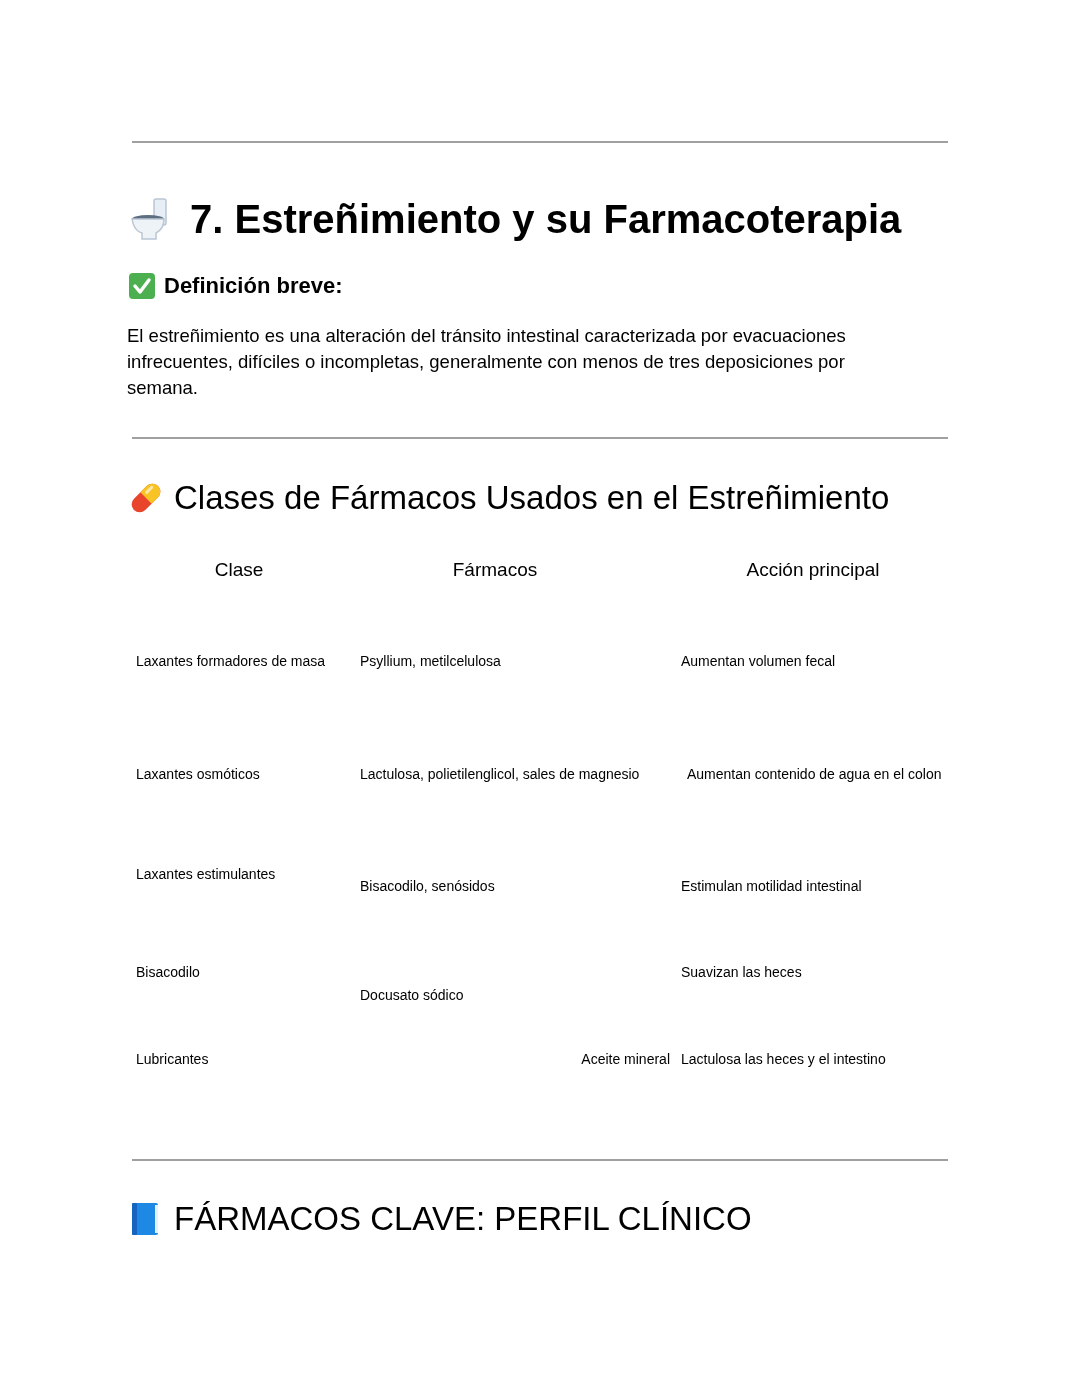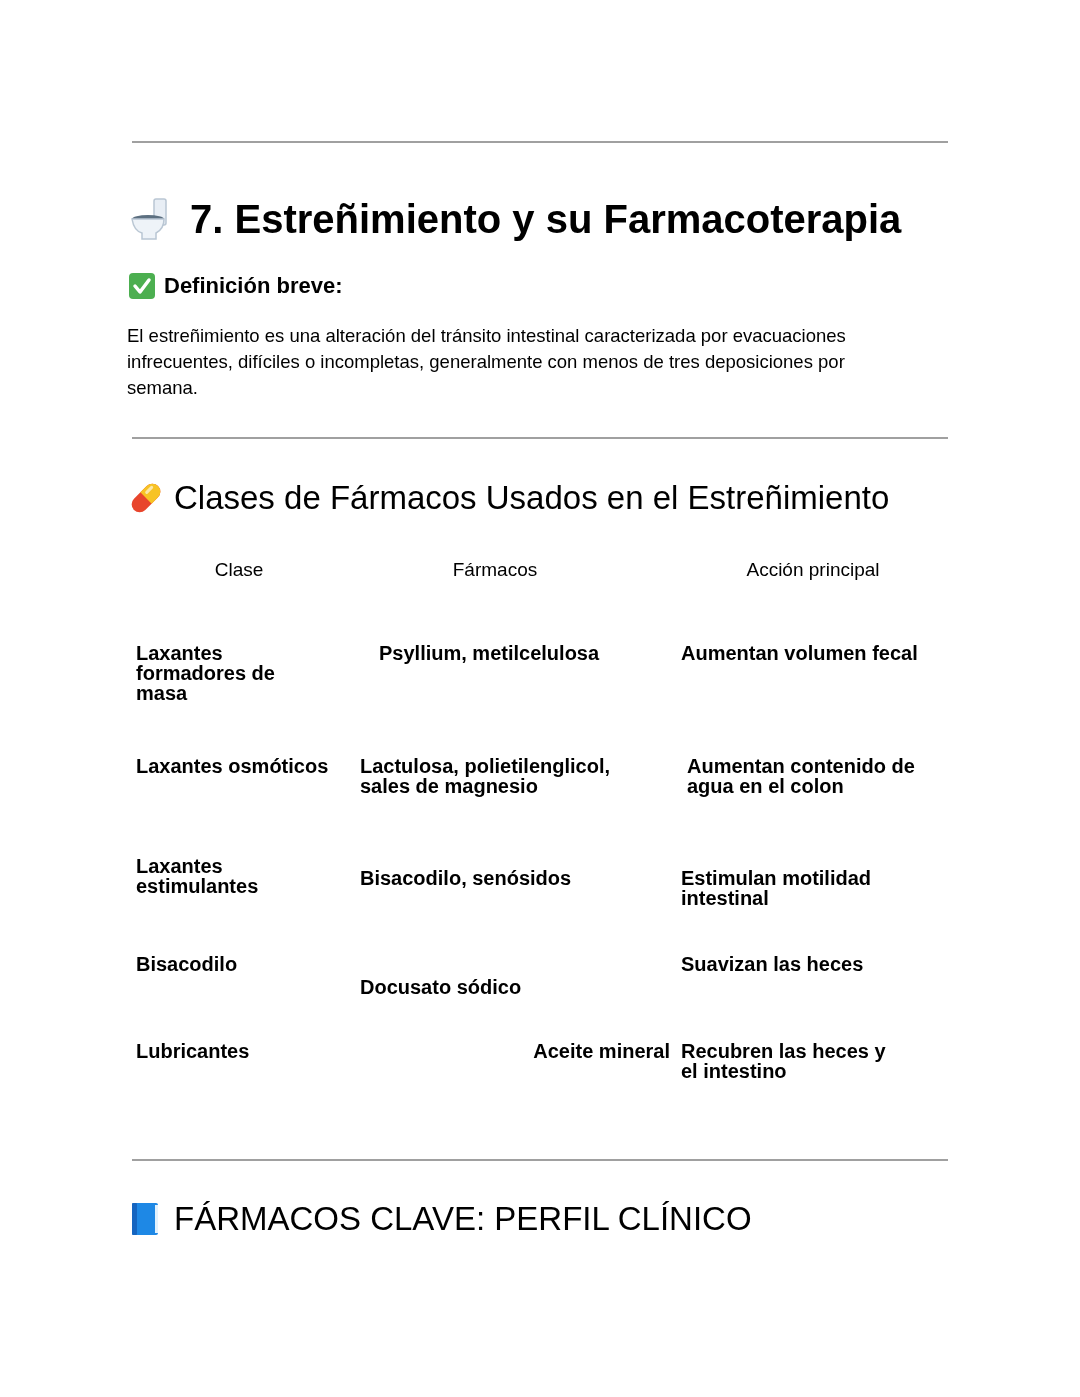--- a/index.html
+++ b/index.html
@@ -7,21 +7,21 @@
     body { position: relative; font-family: "Liberation Sans", sans-serif; color: #000; overflow: hidden; }
     .hr { position: absolute; left: 132px; width: 816px; height: 0; border-top: 2px solid #a0a0a0; }
     .h1 { position: absolute; left: 128px; top: 192px; font-size: 40px; font-weight: bold; line-height: 54px; display: flex; align-items: center; white-space: nowrap; }
     .h1 .emoji { display: inline-block; width: 48px; height: 48px; margin-right: 14px; }
     .h3 { position: absolute; left: 128px; top: 270px; font-size: 22px; font-weight: bold; line-height: 32px; display: flex; align-items: center; }
     .h3 .emoji { display: inline-block; width: 28px; height: 28px; margin-right: 8px; }
     .para { position: absolute; left: 127px; top: 323px; width: 790px; font-size: 18.5px; line-height: 26px; }
     .h2 { position: absolute; left: 128px; top: 478px; font-size: 33px; font-weight: normal; line-height: 40px; display: flex; align-items: center; white-space: nowrap; }
     .h2 .emoji { display: inline-block; width: 36px; height: 36px; margin-right: 10px; }
     .th { position: absolute; top: 557px; font-size: 19px; font-weight: normal; line-height: 26px; text-align: center; }
-    .cell { position: absolute; font-size: 20px; line-height: 20px; font-weight: bold; }
+    .cell { position: absolute; font-size: 14px; line-height: 36px; }
     .c1 { left: 136px; width: 210px; }
     .c2 { left: 360px; width: 310px; }
     .c3 { left: 681px; width: 270px; }
   </style>
 </head>
 <body>
 
 <div class="hr" style="top:141px;"></div>
 
 <div class="h1">
@@ -62,42 +62,42 @@
   <span>Clases de Fármacos Usados en el Estreñimiento</span>
 </div>
 
 <div>
   <div class="th" style="left:136px;width:206px;">Clase</div>
   <div class="th" style="left:344px;width:302px;">Fármacos</div>
   <div class="th" style="left:681px;width:264px;">Acción principal</div>
 
   <div>
     <div class="cell c1" style="top:643px;width:195px;">Laxantes formadores de masa</div>
-    <div class="cell c2" style="top:643px;margin-left:19px;">Psyllium, metilcelulosa</div>
+    <div class="cell c2" style="top:643px;">Psyllium, metilcelulosa</div>
     <div class="cell c3" style="top:643px;">Aumentan volumen fecal</div>
   </div>
   <div>
     <div class="cell c1" style="top:756px;">Laxantes osmóticos</div>
     <div class="cell c2" style="top:756px;width:305px;">Lactulosa, polietilenglicol, sales de magnesio</div>
     <div class="cell c3" style="top:756px;width:262px;margin-left:6px;">Aumentan contenido de agua en el colon</div>
   </div>
   <div>
     <div class="cell c1" style="top:820px;margin-top:36px;">Laxantes estimulantes</div>
     <div class="cell c2" style="top:868px;">Bisacodilo, senósidos</div>
     <div class="cell c3" style="top:868px;">Estimulan motilidad intestinal</div>
   </div>
   <div>
     <div class="cell c1" style="top:954px;">Bisacodilo</div>
     <div class="cell c2" style="top:954px;margin-top:23px;">Docusato sódico</div>
     <div class="cell c3" style="top:954px;">Suavizan las heces</div>
   </div>
   <div>
     <div class="cell c1" style="top:1041px;">Lubricantes</div>
     <div class="cell c2" style="top:1041px;text-align:right;">Aceite mineral</div>
-    <div class="cell c3" style="top:1041px;width:225px;">Recubren las heces y el intestino</div>
+    <div class="cell c3" style="top:1041px;width:225px;">Lactulosa las heces y el intestino</div>
   </div>
 </div>
 
 <div class="hr" style="top:1159px;"></div>
 
 <div class="h2" style="top:1199px;">
   <span class="emoji">
     <svg width="36" height="36" viewBox="0 0 36 36">
       <rect x="4" y="2" width="26" height="32" rx="2" fill="#1e88e5"></rect>
       <rect x="4" y="2" width="5" height="32" rx="1" fill="#1565c0"></rect>

